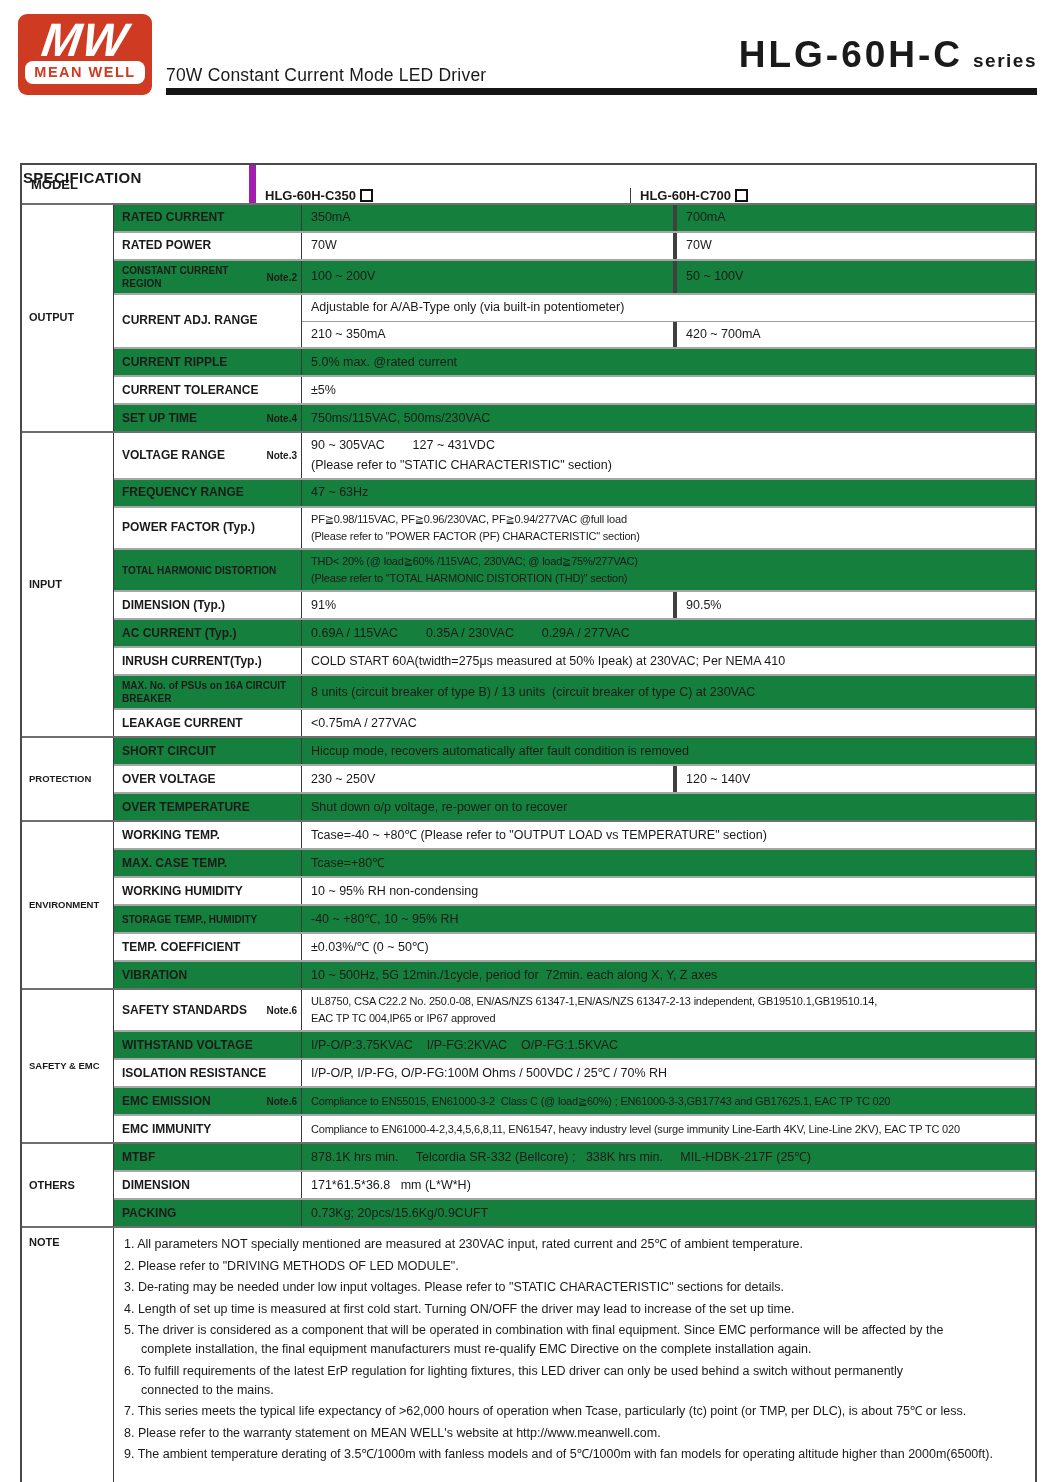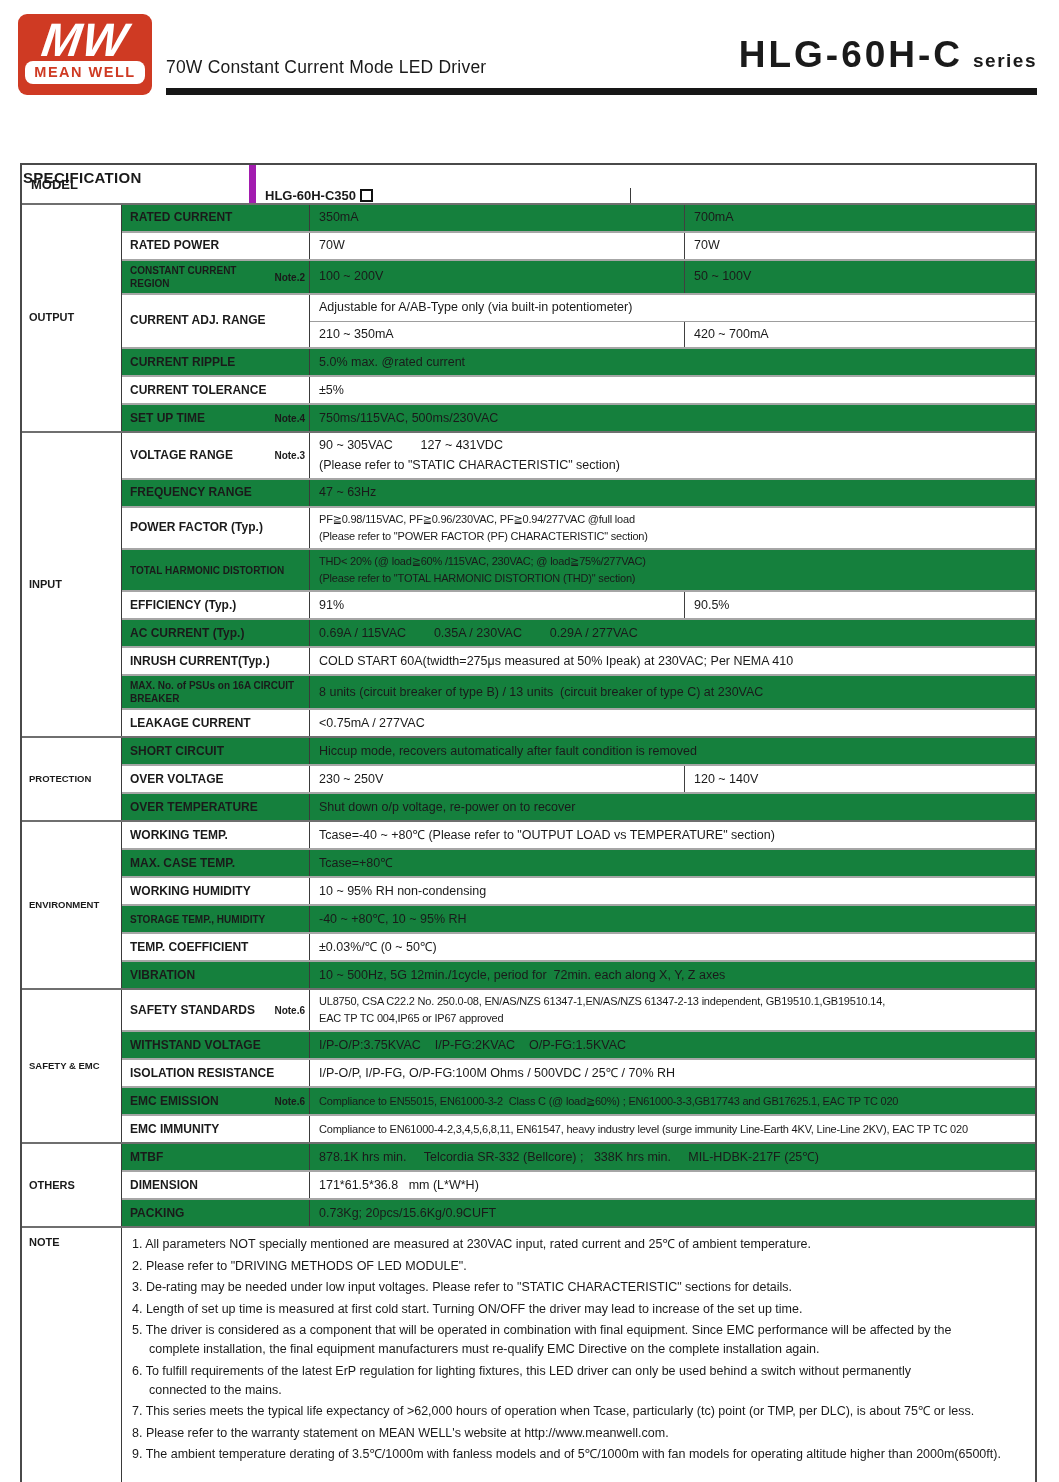--- a/index.html
+++ b/index.html
@@ -8,59 +8,59 @@
   .page { position:relative; width:1059px; height:1482px; overflow:hidden; }
 
   
   .logo { position:absolute; left:18px; top:14px; width:134px; height:81px; background:#cf3a23; border-radius:9px; }
   .logo-mw { position:absolute; top:-2px; left:0; right:0; text-align:center; color:#fff;
              font-size:47px; font-weight:bold; font-style:italic; letter-spacing:1px; line-height:56px;
              transform:skewX(-8deg); }
   .logo-brand { position:absolute; left:7px; right:7px; bottom:11px; height:23px; background:#fff;
                 color:#cf3a23; font-weight:bold; font-size:14.5px; line-height:23px; text-align:center;
                 letter-spacing:1.5px;border-radius:8px; }
-  .subtitle { position:absolute; left:166px; top:57px; font-size:17.5px; font-weight:500; letter-spacing:0.2px; }
+  .subtitle { position:absolute; left:166px; top:65px; font-size:17.5px; font-weight:500; letter-spacing:0.2px; }
   .series { position:absolute; right:22px; top:34px; display:flex; align-items:baseline;margin-left:44px; }
   .series-name { font-size:37px; font-weight:800; letter-spacing:3px; }
   .series-suffix { font-size:19px; font-weight:700; letter-spacing:1.5px; margin-left:10px; }
   .header-rule { position:absolute; left:166px; top:88px; width:871px; height:7px; background:#161616; }
   .spec-heading { position:absolute; left:23px; top:142px; font-size:15px; font-weight:700; letter-spacing:0.3px;margin-top:27px; }
 
   
   .spec-table { position:absolute; left:20px; top:163px; width:1017px; border:2px solid #4a4a4a; }
 
   .model-row { display:flex; min-height:28px; }
   .model-label { width:234px; border-right:7px solid #a21caf; display:flex; align-items:center;
                  padding-left:9px; font-weight:700; font-size:13px; }
   .model-cell { width:375px; border-right:1px solid #3a3a3a; display:flex; align-items:center;
                 padding-left:9px; font-weight:700; font-size:13px;margin-top:23px; }
   .model-cell.last { border-right:none; flex:1; }
   .checkbox { display:inline-block; width:13px; height:13px; border:2px solid #111; background:#fff;
               margin-left:4px; vertical-align:-2px; }
 
   .sec-row { display:flex; border-top:2px solid #6f6f6f; }
-  .sec-name { width:100px; border-right:1px solid #3a3a3a; display:flex; align-items:center;
+  .sec-name { width:92px; border-right:1px solid #3a3a3a; display:flex; align-items:center;
               padding-left:7px; padding-right:2px; font-weight:700; font-size:11px; line-height:1.25; }
   .sec-name.sn-small { font-size:9.5px; }
   .rows { flex:1; display:flex; flex-direction:column; }
   .row { display:flex; flex:1; }
   .row + .row { border-top:2px solid #a6a6a6; }
   .label-cell { width:188px; padding:3px 4px 3px 8px; border-right:1px solid #3a3a3a;
                 display:flex; align-items:center; justify-content:space-between; }
   .label-text { font-weight:700; font-size:12px; line-height:1.3; }
   .label-text.small-label { font-size:10px; }
   .label-note { font-weight:700; font-size:10px; white-space:nowrap; margin-left:16px; }
   .vwrap { flex:1; display:flex; flex-direction:column; }
   .sub { flex:1; display:flex; min-height:26px; }
   .sub + .sub { border-top:1px solid #9d9d9d; }
   .vcell { display:flex; align-items:center; padding:3px 8px 3px 9px; font-size:12.5px; }
   .vcell > span { white-space:pre-wrap; line-height:1.55; }
   .vcell > span.condense { font-size:11px; letter-spacing:-0.2px; }
   .sub.full > .vcell { flex:1; }
-  .sub.split > .vcell.cl { width:375px; border-right:1px solid #404040;text-align:center; }
+  .sub.split > .vcell.cl { width:375px; border-right:4px solid #404040;text-align:center; }
   .sub.split > .vcell.cr { flex:1; }
   .shade { background:#15803d; }
 
   
   .note-row .sec-name { align-items:flex-start; padding-top:8px; }
   .note-body { flex:1; padding:7px 6px 9px 10px; min-height:288px; }
   .note-item { font-size:12.5px; line-height:1.52; padding-left:17px; text-indent:-17px;
                white-space:pre-wrap; margin-bottom:2.5px; }
 </style>
 </head>
@@ -84,20 +84,24 @@
 
   <div class="spec-heading">SPECIFICATION</div>
 
   <div class="spec-table">
       <div class="model-row">
         <div class="model-label">MODEL</div>
         <div class="model-cell">
           <span>HLG-60H-C350</span>
           <span class="checkbox"></span>
         </div>
+        <div class="model-cell last">
+          <span>HLG-60H-C700</span>
+          <span class="checkbox"></span>
+        </div>
       </div>
       <div class="sec-row">
         <div class="sec-name">OUTPUT</div>
         <div class="rows">
           <div class="row">
             <div class="label-cell shade">
               <span class="label-text">RATED CURRENT</span>
             </div>
             <div class="vwrap">
               <div class="sub shade split">
@@ -250,21 +254,21 @@
               <div class="sub shade full">
                 <div class="vcell">
                   <span class="condense">THD&lt; 20% (@ load≧60% /115VAC, 230VAC; @ load≧75%/277VAC)
 (Please refer to "TOTAL HARMONIC DISTORTION (THD)" section)</span>
                 </div>
               </div>
             </div>
           </div>
           <div class="row">
             <div class="label-cell">
-              <span class="label-text">EFFICIENCY (Typ.)</span>
+              <span class="label-text">DIMENSION (Typ.)</span>
             </div>
             <div class="vwrap">
               <div class="sub split">
                 <div class="vcell cl">
                   <span>91%</span>
                 </div>
                 <div class="vcell cr">
                   <span>90.5%</span>
                 </div>
               </div>

